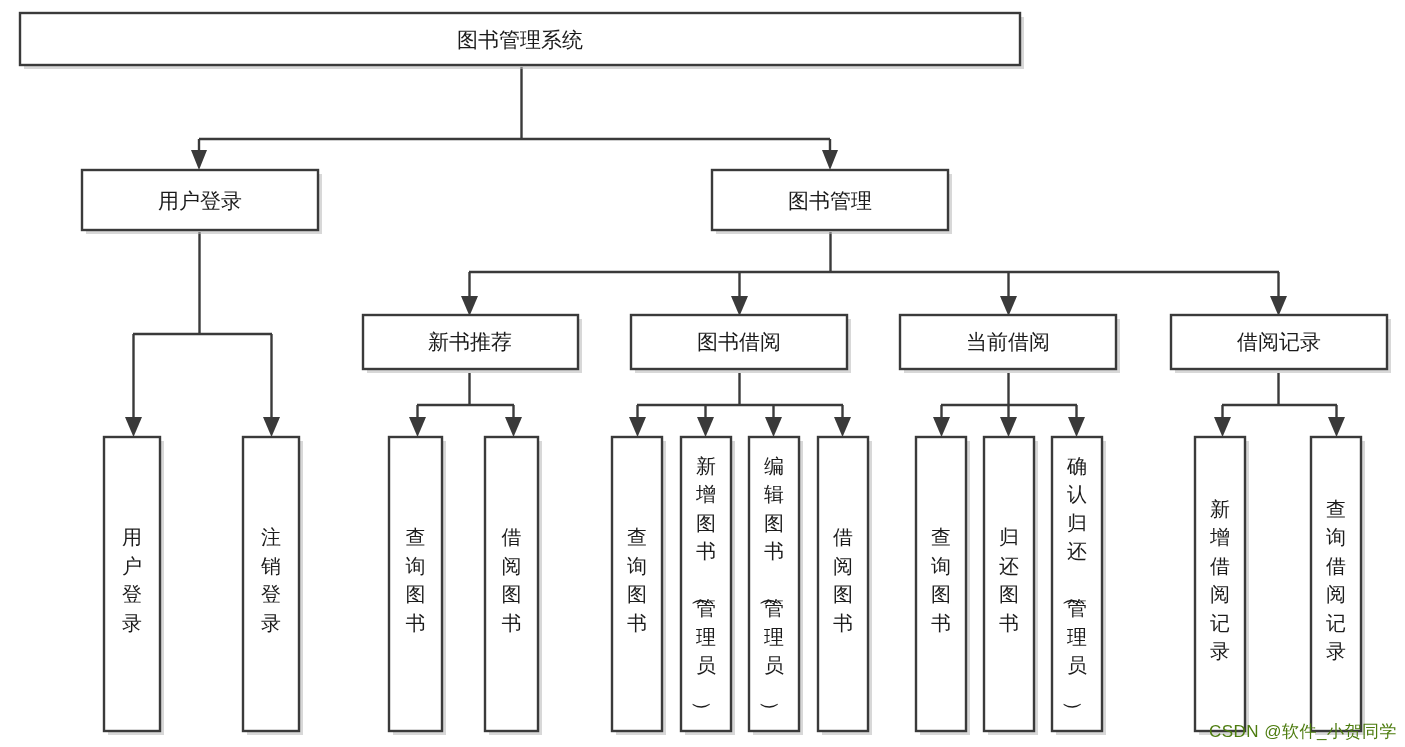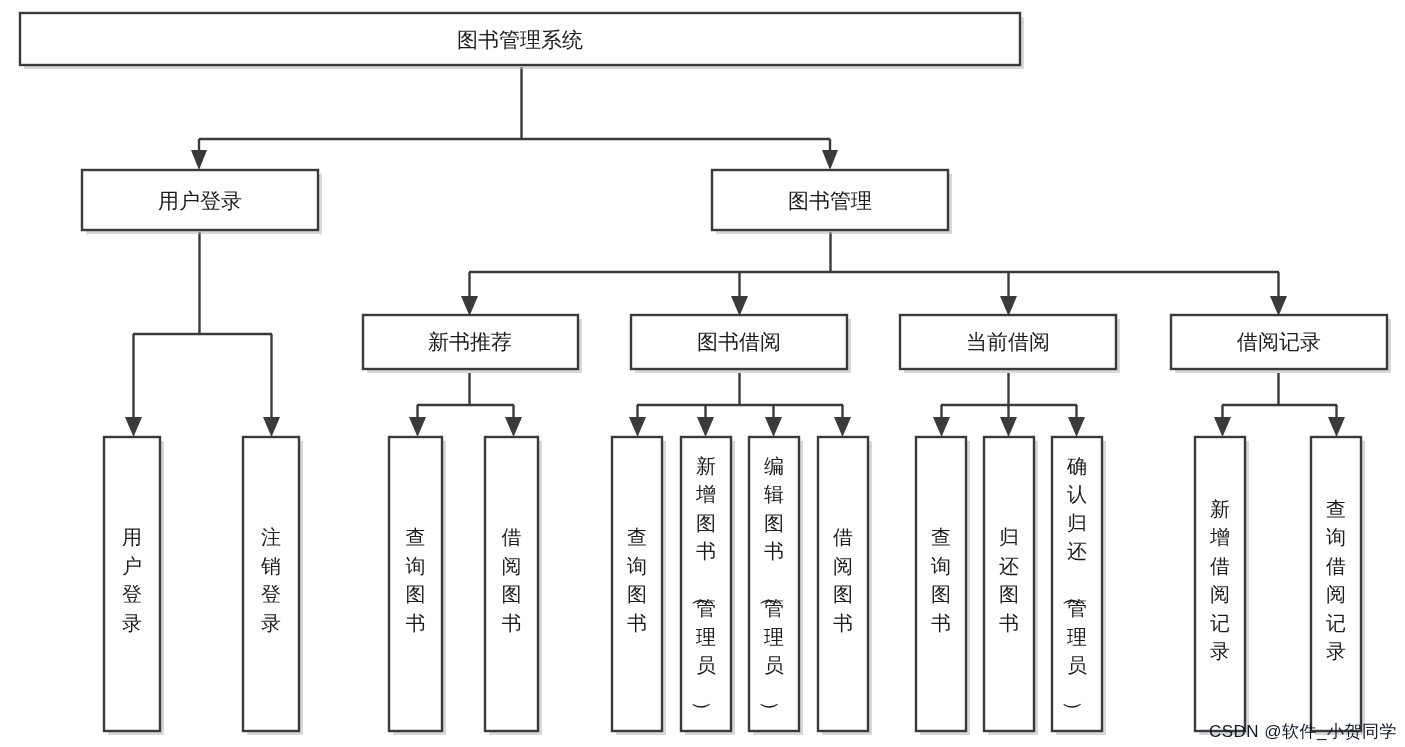--- a/index.html
+++ b/index.html
@@ -59,21 +59,21 @@
     font-size: 20px;
     fill: #1b1b1b;
     text-anchor: middle;
   }
   .watermark-text {
     position: absolute;
     right: 8px;
     bottom: 4px;
     font-family: "Liberation Sans", "DejaVu Sans", sans-serif;
     font-size: 17px;
-    color: #0f172a;
+    color: #4d7c0f;
     letter-spacing: 0.5px;
     white-space: nowrap;
     user-select: none;
   }
 </style>
 </head>
 <body>
 
 <div id="diagram-root">
 

